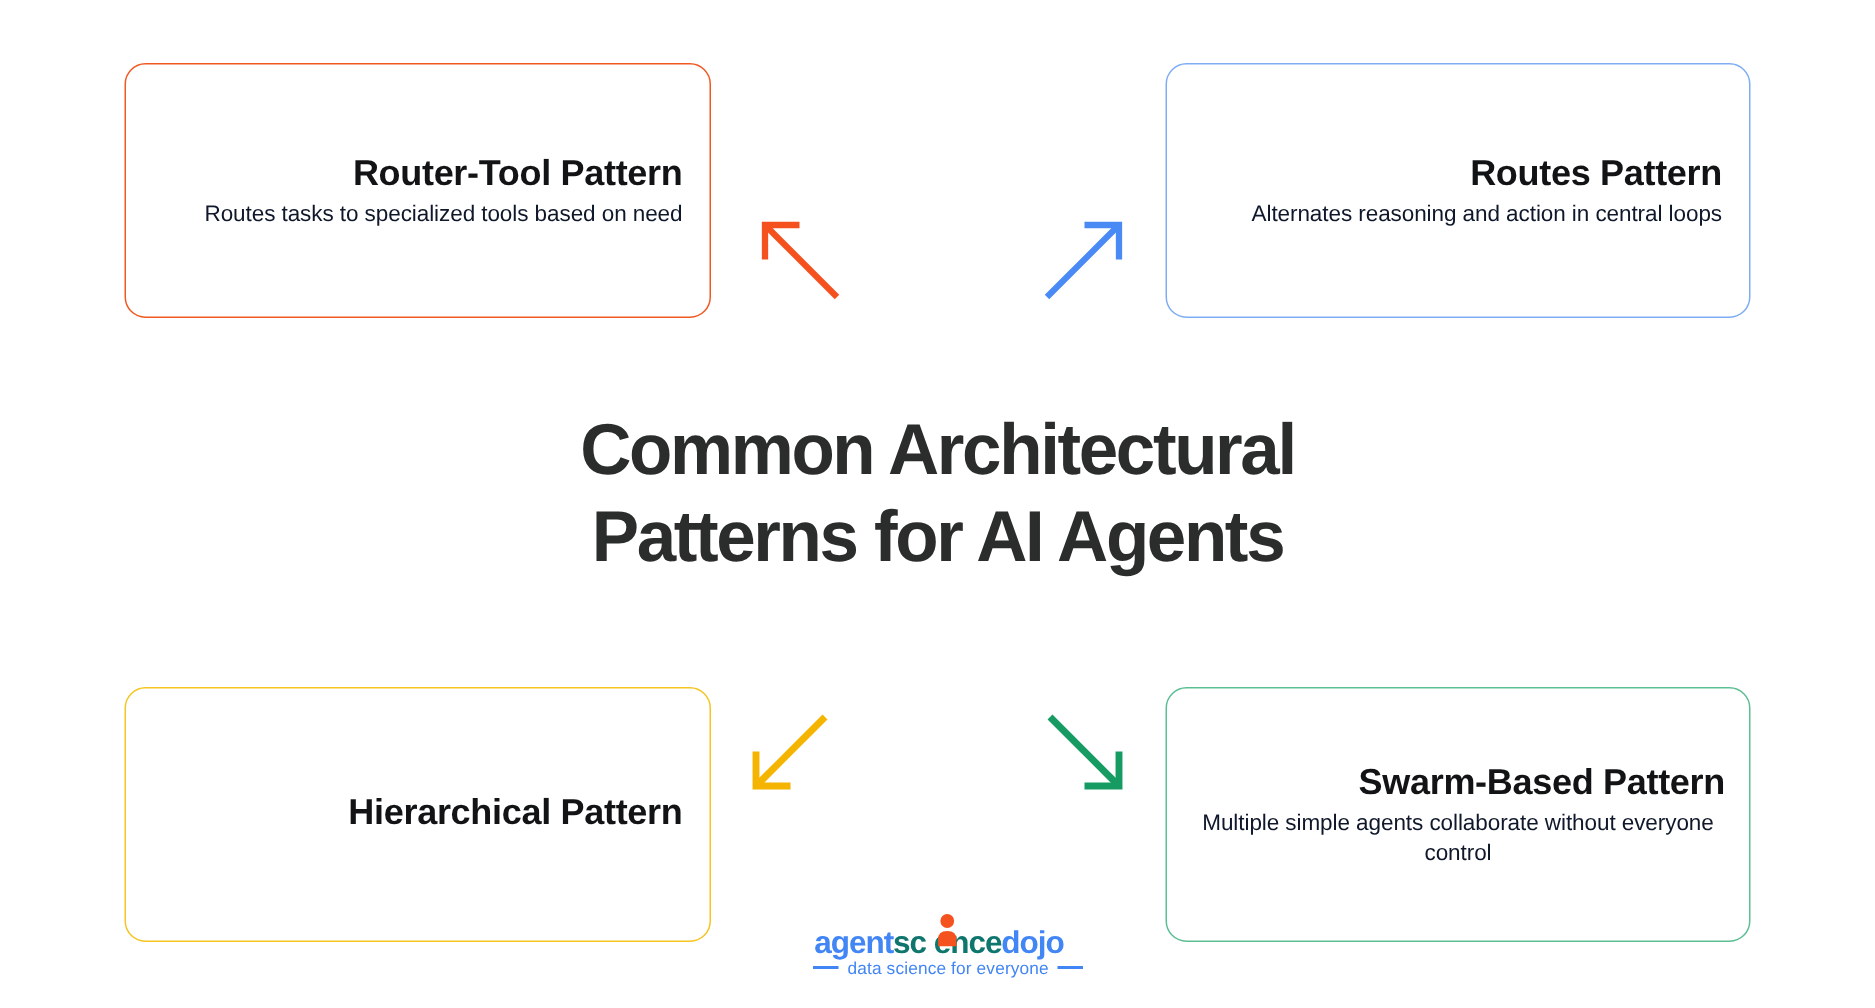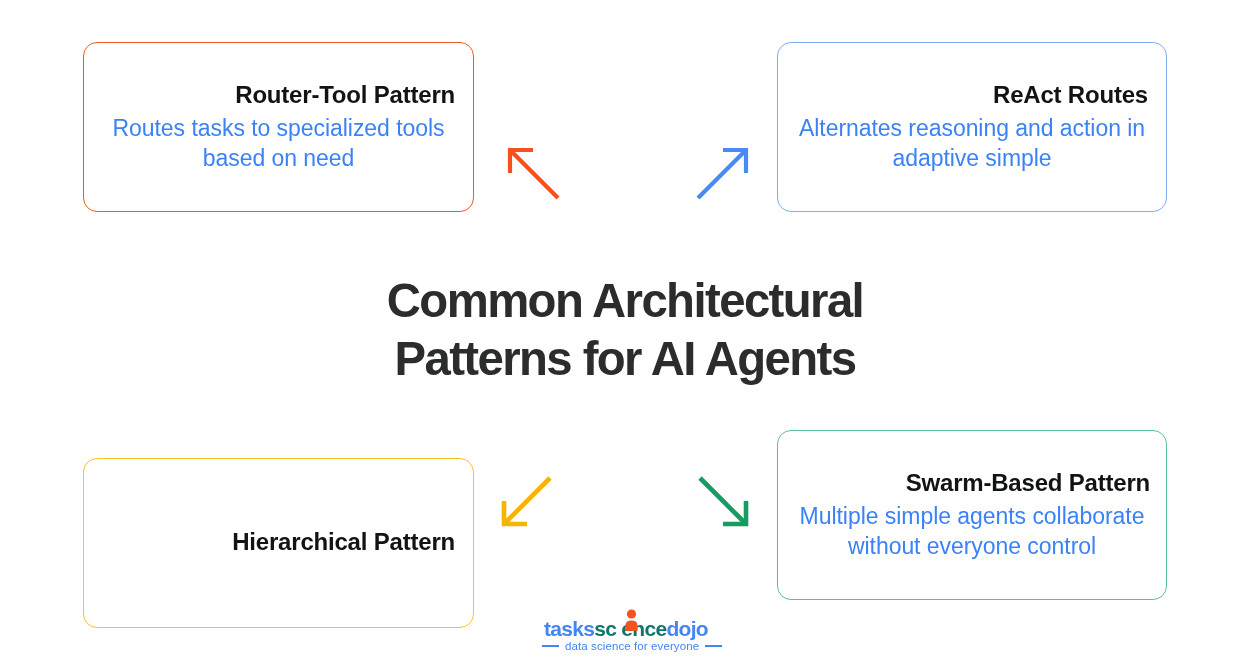--- a/index.html
+++ b/index.html
@@ -37,23 +37,23 @@
   }
   .card-title {
     font-size: 24px;
     font-weight: 700;
     color: #111315;
     letter-spacing: -0.2px;
     line-height: 1.24;
     margin: 0 0 3px 0;
   }
   .card-desc {
-    font-size: 23px;
+    font-size: 15px;
     font-weight: 400;
-    color: #3b82f6;
+    color: #0f172a;
     line-height: 1.33;
     margin: 0;
     letter-spacing: -0.05px;
   }
 
   #card-router {
     left: 83px;  top: 42px;  width: 391px; height: 170px;
     border-color: #f05a22;
     padding: 0 18px;
   }
@@ -61,21 +61,21 @@
     left: 777px; top: 42px;  width: 390px; height: 170px;
     border-color: #7fadf3;
     padding: 0 18px;
   }
   #card-hier {
     left: 83px;  top: 458px; width: 391px; height: 170px;
     border-color: #f5c522;
     padding: 0 18px;
   }
   #card-swarm {
-    left: 777px; top: 430px; width: 390px; height: 170px;
+    left: 777px; top: 458px; width: 390px; height: 170px;
     border-color: #5cbf93;
     padding: 0 16px;
   }
 
   
   .heading {
     position: absolute;
     left: 0;
     right: 0;
     top: 272px;
@@ -147,22 +147,22 @@
 <body>
 
 <div class="stage">
 
   <div class="card" id="card-router">
     <div class="card-title">Router-Tool Pattern</div>
     <div class="card-desc">Routes tasks to specialized tools based on need</div>
   </div>
 
   <div class="card" id="card-react">
-    <div class="card-title">ReAct Routes</div>
-    <div class="card-desc">Alternates reasoning and action in adaptive simple</div>
+    <div class="card-title">Routes Pattern</div>
+    <div class="card-desc">Alternates reasoning and action in central loops</div>
   </div>
 
   <div class="card" id="card-hier">
     <div class="card-title">Hierarchical Pattern</div>
   </div>
 
   <div class="card" id="card-swarm">
     <div class="card-title">Swarm-Based Pattern</div>
     <div class="card-desc">Multiple simple agents collaborate without everyone control</div>
   </div>
@@ -186,21 +186,21 @@
     <path d="M 60 8 L 14 54" stroke="#f4b400" stroke-width="4.6" fill="none" stroke-linecap="butt"></path>
     <path d="M 14 31 L 14 54 L 37 54" stroke="#f4b400" stroke-width="4.6" fill="none" stroke-linecap="butt" stroke-linejoin="miter"></path>
   </svg>
 
   <svg class="arrow" style="left:692px; top:470px;" width="68" height="68" viewBox="0 0 68 68">
     <path d="M 8 8 L 54 54" stroke="#169b62" stroke-width="4.6" fill="none" stroke-linecap="butt"></path>
     <path d="M 31 54 L 54 54 L 54 31" stroke="#169b62" stroke-width="4.6" fill="none" stroke-linecap="butt" stroke-linejoin="miter"></path>
   </svg>
 
   <div class="logo">
-    <div class="logo-word"><span class="l-blue">tasks</span><span class="l-orange">sc</span><span class="l-orange" style="opacity:0;">i</span><span class="l-orange">ence</span><span class="l-blue">dojo</span></div>
+    <div class="logo-word"><span class="l-blue">agent</span><span class="l-orange">sc</span><span class="l-orange" style="opacity:0;">i</span><span class="l-orange">ence</span><span class="l-blue">dojo</span></div>
 
     <svg class="logo-person" viewBox="0 0 15 22">
       <circle cx="7.5" cy="5" r="4.6" fill="#f4531f"></circle>
       <path d="M 1.4 22 L 1.4 17 Q 1.4 11.6 7.5 11.6 Q 13.6 11.6 13.6 17 L 13.6 22 Z" fill="#f4531f"></path>
     </svg>
 
     <div class="logo-tag"><span class="dash"></span><span>data science for everyone</span><span class="dash"></span></div>
   </div>
 
 </div>

